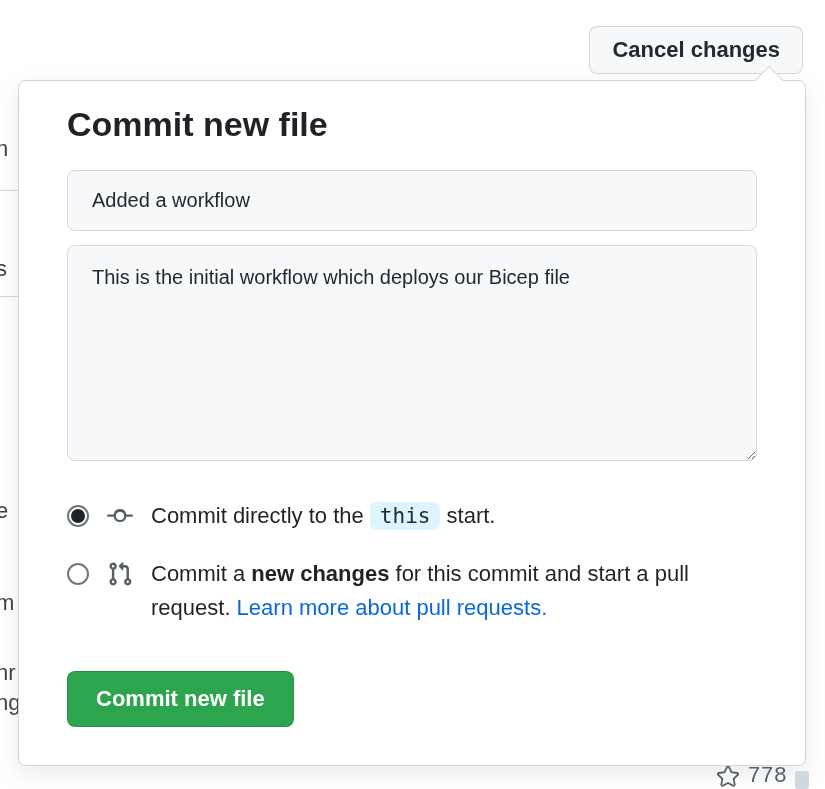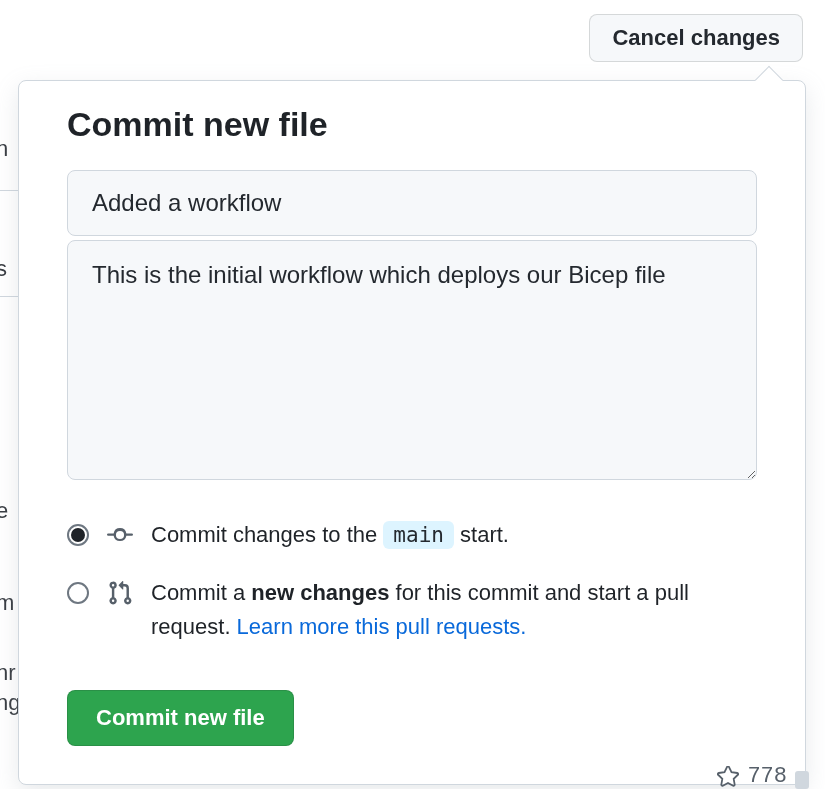--- a/index.html
+++ b/index.html
@@ -9,21 +9,21 @@
       width: 825px;
       height: 789px;
       position: relative;
       overflow: hidden;
       color: #24292f;
     }
 
     
     .top-bar {
       position: absolute;
-      top: 14px;
+      top: 26px;
       right: 22px;
       display: flex;
       gap: 18px;
       align-items: center;
     }
     .btn {
       display: inline-flex;
       align-items: center;
       justify-content: center;
       padding: 10px 22px;
@@ -75,32 +75,32 @@
       transform: rotate(45deg);
     }
     .popover h2 {
       font-size: 34px;
       font-weight: 700;
       margin-bottom: 26px;
       color: #1f2328;
     }
     .input-field {
       width: 100%;
-      font-size: 24px;
+      font-size: 20px;
       padding: 18px 24px;
       border: 1px solid #d0d7de;
       border-radius: 8px;
       background: #f6f8fa;
       color: #24292f;
       font-family: inherit;
     }
     textarea.input-field {
-      height: 240px;
+      height: 216px;
       resize: both;
-      margin-top: 4px;
+      margin-top: 14px;
       line-height: 1.35;
     }
 
     
     .options {
       margin-top: 34px;
       font-size: 22px;
       color: #1f2328;
     }
     .option-row {
@@ -218,33 +218,33 @@
 
   <div class="options">
     <div class="option-row">
       <span class="radio checked"></span>
       <span class="commit-kind-icon">
         <svg width="26" height="26" viewBox="0 0 16 16" fill="currentColor">
           <path d="M11.93 8.5a4.002 4.002 0 0 1-7.86 0H.75a.75.75 0 0 1 0-1.5h3.32a4.002 4.002 0 0 1 7.86 0h3.32a.75.75 0 0 1 0 1.5ZM10.5 8a2.5 2.5 0 1 0-5 0 2.5 2.5 0 0 0 5 0Z"></path>
         </svg>
       </span>
       <span class="option-text">
-        <span>Commit changes to the </span><span class="branch-name">main</span><span> start.</span>
+        <span>Commit directly to the </span><span class="branch-name">this</span><span> start.</span>
       </span>
     </div>
 
     <div class="option-row">
       <span class="radio"></span>
       <span class="commit-kind-icon">
         <svg width="26" height="26" viewBox="0 0 16 16" fill="currentColor">
           <path d="M1.5 3.25a2.25 2.25 0 1 1 3 2.122v5.256a2.251 2.251 0 1 1-1.5 0V5.372A2.25 2.25 0 0 1 1.5 3.25Zm5.677-.177L9.573.677A.25.25 0 0 1 10 .854V2.5h1A2.5 2.5 0 0 1 13.5 5v5.628a2.251 2.251 0 1 1-1.5 0V5a1 1 0 0 0-1-1h-1v1.646a.25.25 0 0 1-.427.177L7.177 3.427a.25.25 0 0 1 0-.354ZM3.75 2.5a.75.75 0 1 0 0 1.5.75.75 0 0 0 0-1.5Zm0 9.5a.75.75 0 1 0 0 1.5.75.75 0 0 0 0-1.5Zm8.25.75a.75.75 0 1 0 1.5 0 .75.75 0 0 0-1.5 0Z"></path>
         </svg>
       </span>
       <span class="option-text">
-        <span>Commit a </span><span class="bold">new changes</span><span> for this commit and start a pull request. </span><a class="link">Learn more this pull requests.</a>
+        <span>Commit a </span><span class="bold">new changes</span><span> for this commit and start a pull request. </span><a class="link">Learn more about pull requests.</a>
       </span>
     </div>
   </div>
 
   <button class="commit-btn">Commit new file</button>
 </div>
 
 <div class="star-count">
   <svg width="22" height="22" viewBox="0 0 16 16" fill="none" stroke="currentColor" stroke-width="1.3">
     <path d="M8 .25a.75.75 0 0 1 .673.418l1.882 3.815 4.21.612a.75.75 0 0 1 .416 1.279l-3.046 2.97.719 4.192a.75.75 0 0 1-1.088.791L8 12.347l-3.766 1.98a.75.75 0 0 1-1.088-.79l.72-4.194L.818 6.374a.75.75 0 0 1 .416-1.28l4.21-.611L7.327.668A.75.75 0 0 1 8 .25Z"></path>

